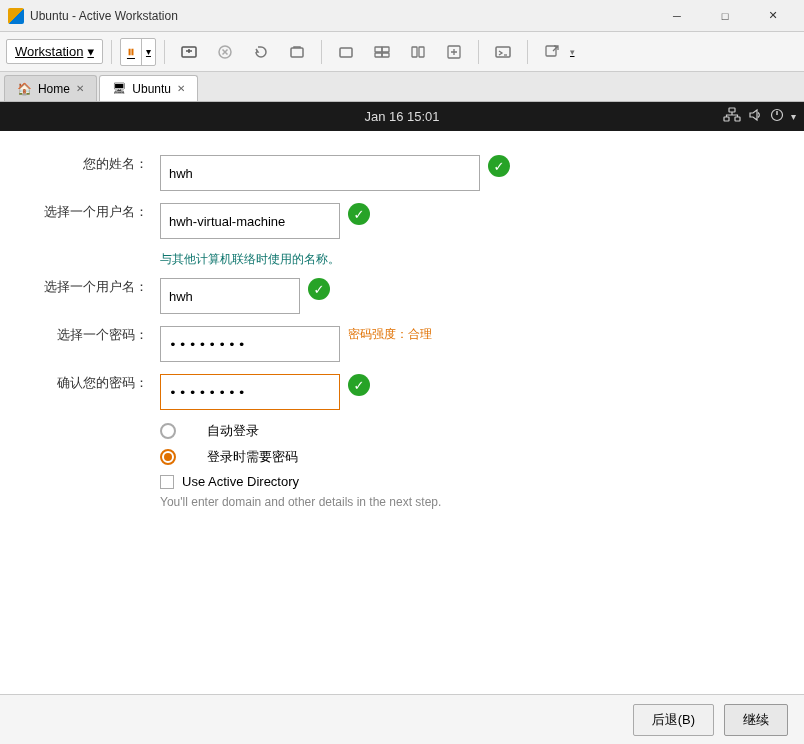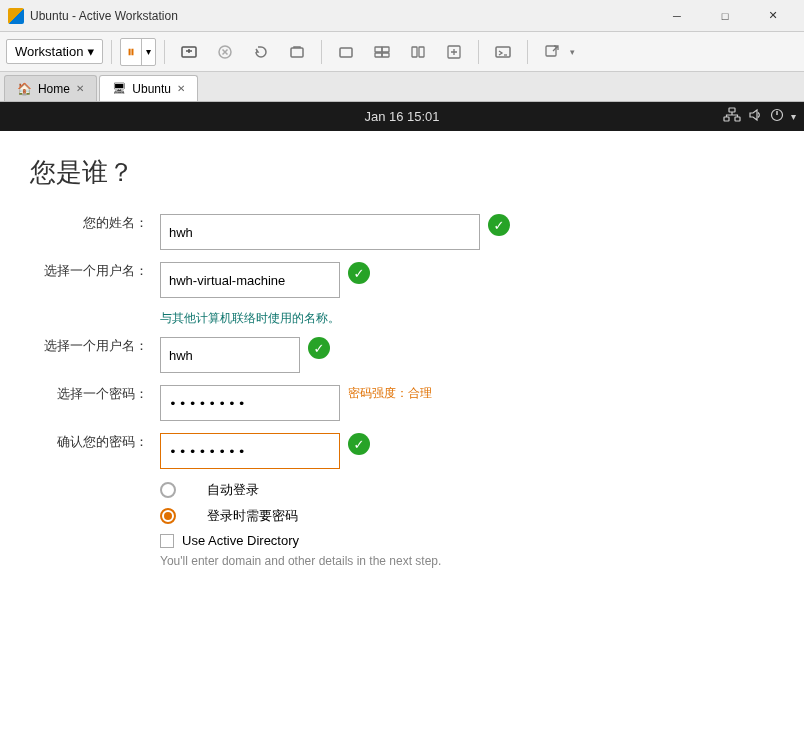--- a/index.html
+++ b/index.html
@@ -42,20 +42,21 @@
 
     
     .toolbar {
       height: 40px;
       background: #f5f5f5;
       border-bottom: 1px solid #ccc;
       display: flex;
       align-items: center;
       padding: 0 6px;
       gap: 4px;
+      text-decoration: underline;
     }
     .toolbar-group {
       display: flex;
       align-items: center;
       gap: 2px;
     }
     .workstation-btn {
       display: flex;
       align-items: center;
       gap: 4px;
@@ -434,21 +435,20 @@
             <circle cx="8" cy="8" r="5.5" stroke="#ccc" stroke-width="1.2"></circle>
             <path d="M8 4v4" stroke="#ccc" stroke-width="1.5"></path>
           </svg>
       </span>
       <span class="vm-toolbar-btn" style="font-size:10px; color:#ccc;">▾</span>
     </div>
   </div>
 
   <div style="flex:1; background:white; display:flex; flex-direction:column;">
     <div class="form-area">
-      <h1 class="page-title">您是谁？</h1>
 
       <div class="form-row">
         <label class="form-label">您的姓名：</label>
         <input class="form-input form-input-wide" type="text" value="hwh" style="">
         <div class="check-icon">✓</div>
       </div>
 
       <div class="form-row">
         <label class="form-label">选择一个用户名：</label>
         <input class="form-input form-input-medium" type="text" value="hwh-virtual-machine" style="width: 180px;">
@@ -486,14 +486,18 @@
       </div>
 
       <div class="checkbox-row">
         <div class="checkbox-box"></div>
         <span>Use Active Directory</span>
       </div>
 
       <div class="ad-hint">You'll enter domain and other details in the next step.</div>
     </div>
 
+    <div class="bottom-bar">
+      <button class="btn-back">后退(B)</button>
+      <button class="btn-continue">继续</button>
+    </div>
   </div>
 </div>
 
 </body></html>

